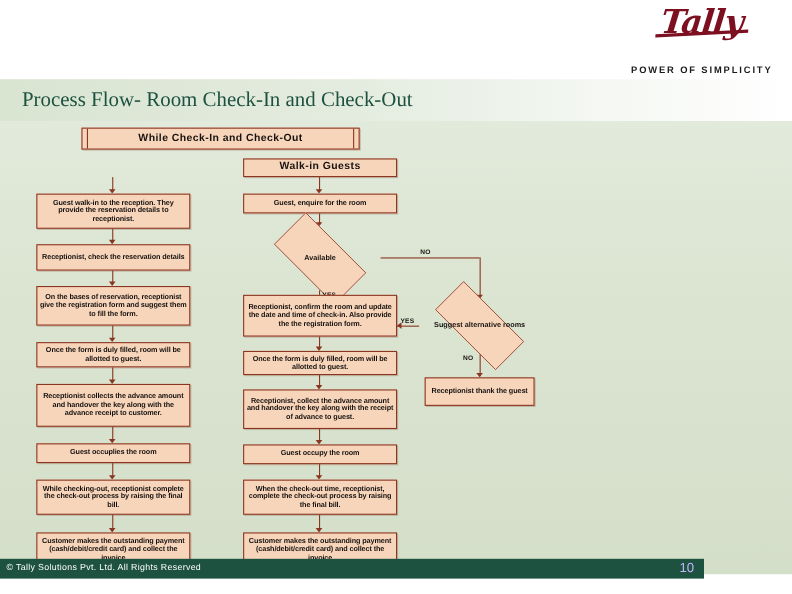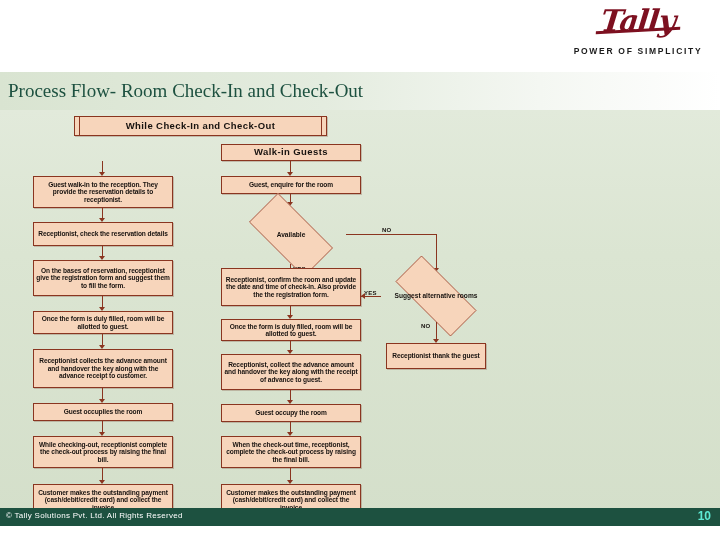--- a/index.html
+++ b/index.html
@@ -50,77 +50,77 @@
     bottom: 6px;
     height: 3px;
     background: #7d1020;
     transform: rotate(-3deg);
   }
   #logo-tag {
     font-size: 8.5px;
     font-weight: bold;
     letter-spacing: 1.7px;
     color: #1b1b1b;
-    margin-top: 8px;
+    margin-top: 20px;
   }
 
   
   #title-band {
     position: absolute;
     left: 0;
     top: 72px;
     width: 720px;
     height: 38px;
     background: linear-gradient(to right, #d9e4d1 0%, #e4ecdf 45%, #f4f7f2 75%, #ffffff 100%);
     display: flex;
     align-items: center;
   }
   #title-text {
     font-family: "Liberation Serif", serif;
     font-size: 19px;
     color: #1d5140;
-    padding-left: 8px;
+    padding-left: 20px;
     white-space: nowrap;
   }
 
   
   #canvas {
     position: absolute;
     left: 0;
     top: 110px;
     width: 720px;
     height: 412px;
     background: linear-gradient(to bottom, #e2eadb 0%, #dbe5d2 35%, #d4dfca 100%);
   }
 
   
   #footer {
     position: absolute;
     left: 0;
     top: 508px;
-    width: 720px;
+    width: 640px;
     height: 18px;
     background: #1d5140;
   }
   #footer-text {
     position: absolute;
     left: 6px;
     top: 3px;
     font-size: 8px;
     color: #ffffff;
     letter-spacing: .3px;
     white-space: nowrap;
   }
   #page-num {
     position: absolute;
     right: 9px;
     top: 1px;
     font-size: 12px;
-    font-weight: bold;
-    color: #5eead4;
+    font-weight: normal;
+    color: #c4b5fd;
   }
 
   
   .node {
     position: absolute;
     box-sizing: border-box;
     background: #f7d5bb;
     border: 1px solid #8a3520;
     color: #17120f;
     font-weight: bold;

